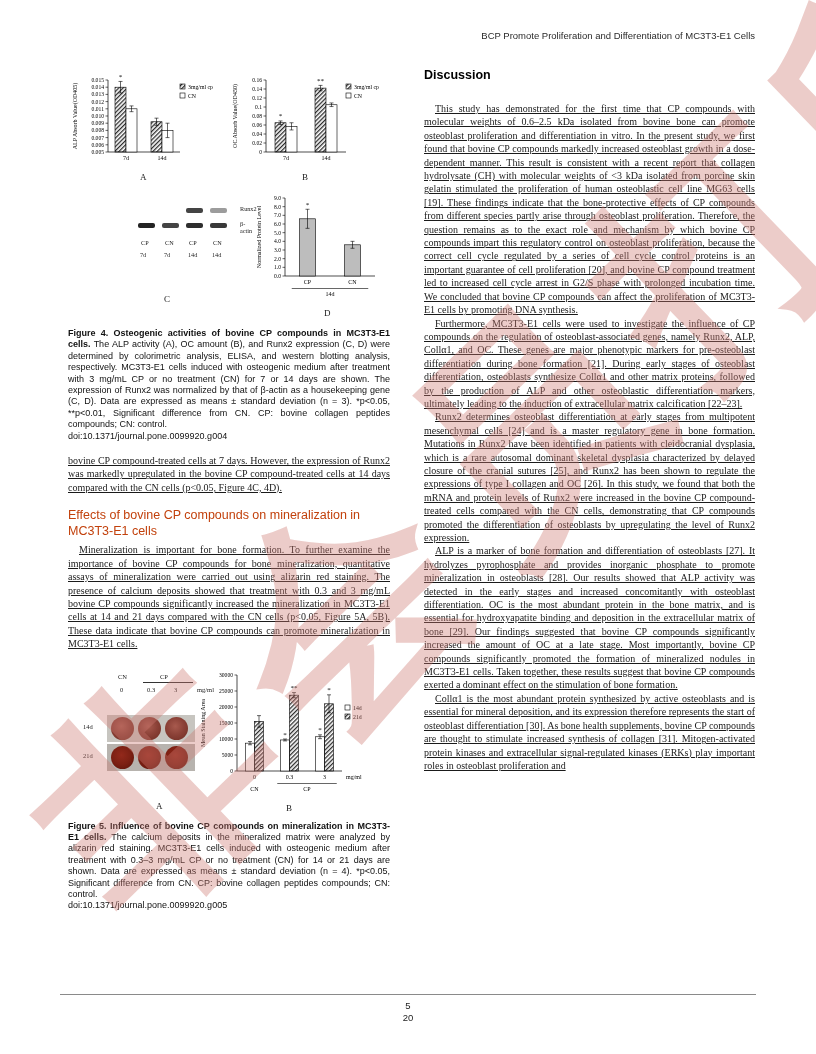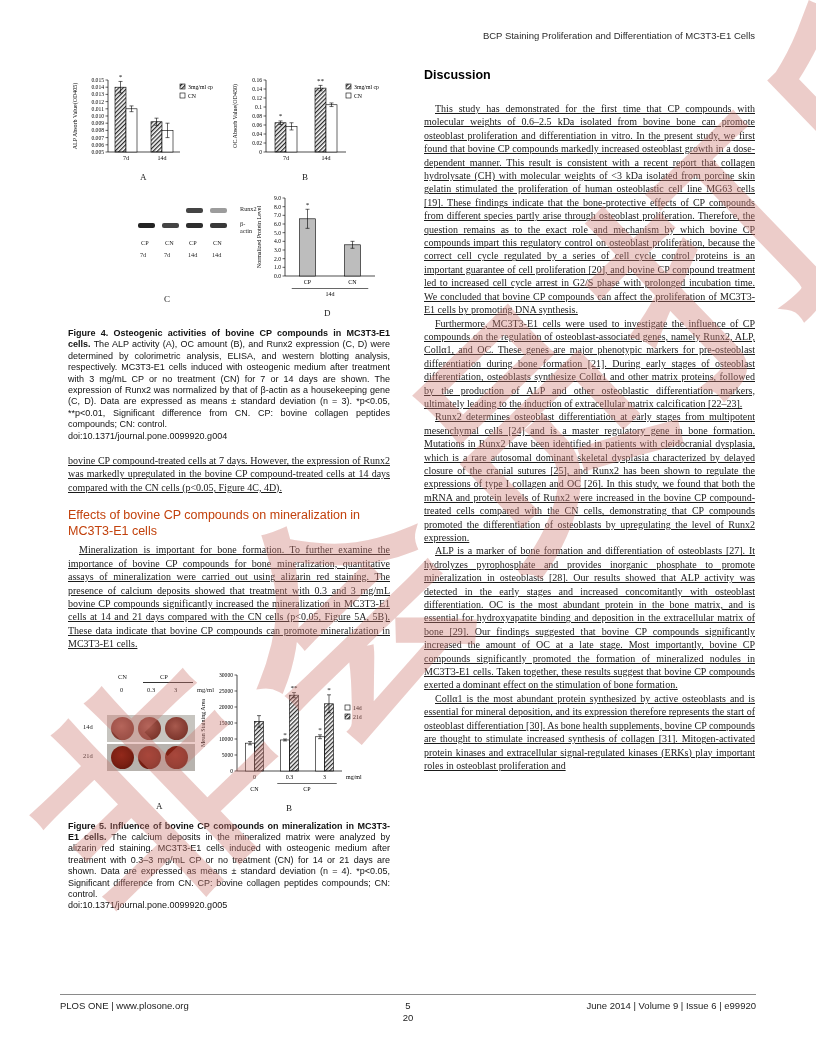--- a/index.html
+++ b/index.html
@@ -46,21 +46,21 @@
         font-family:"Liberation Sans",sans-serif;font-size:9.5px;color:#222;line-height:11.5px;}
 </style>
 </head>
 <body>
 
 <div class="page">
 
   <div class="watermark wm1">非会员打印</div>
   <div class="watermark wm2">非会员打印</div>
 
-  <div class="running-head">BCP Staining Proliferation and Differentiation of MC3T3-E1 Cells</div>
+  <div class="running-head">BCP Promote Proliferation and Differentiation of MC3T3-E1 Cells</div>
 
   <div class="col col-left">
 
     <div class="figblock fig4">
       <svg class="chart" id="c4a" style="left:0;top:0;" width="160" height="100" viewBox="0 0 160 100">
           <defs>
             <pattern id="h_c4a" width="3" height="3" patternUnits="userSpaceOnUse" patternTransform="rotate(45)">
               <rect width="1.3" height="3" fill="#2e2e2e"></rect>
             </pattern>
           </defs>
@@ -336,22 +336,18 @@
   <div class="col col-right">
     <h2 class="disc-head">Discussion</h2>
     <p class="body">This study has demonstrated for the first time that CP compounds with molecular weights of 0.6–2.5 kDa isolated from bovine bone can promote osteoblast proliferation and differentiation in vitro. In the present study, we first found that bovine CP compounds markedly increased osteoblast growth in a dose-dependent manner. This result is consistent with a recent report that collagen hydrolysate (CH) with molecular weights of &lt;3 kDa isolated from porcine skin gelatin stimulated the proliferation of human osteoblastic cell line MG63 cells [19]. These findings indicate that the bone-protective effects of CP compounds from different species partly arise through osteoblast proliferation. Therefore, the question remains as to the exact role and mechanism by which bovine CP compounds impart this regulatory control on osteoblast proliferation, because the correct cell cycle regulated by a series of cell cycle control proteins is an important guarantee of cell proliferation [20], and bovine CP compound treatment led to increased cell cycle arrest in G2/S phase with prolonged incubation time. We concluded that bovine CP compounds can affect the proliferation of MC3T3-E1 cells by promoting DNA synthesis.</p>
     <p class="body">Furthermore, MC3T3-E1 cells were used to investigate the influence of CP compounds on the regulation of osteoblast-associated genes, namely Runx2, ALP, Collα1, and OC. These genes are major phenotypic markers for pre-osteoblast differentiation during bone formation [21]. During early stages of osteoblast differentiation, osteoblasts synthesize Collα1 and other matrix proteins, followed by the production of ALP and other osteoblastic differentiation markers, ultimately leading to the induction of extracellular matrix calcification [22–23].</p>
     <p class="body">Runx2 determines osteoblast differentiation at early stages from multipotent mesenchymal cells [24] and is a master regulatory gene in bone formation. Mutations in Runx2 have been identified in patients with cleidocranial dysplasia, which is a rare autosomal dominant skeletal dysplasia characterized by delayed closure of the cranial sutures [25], and Runx2 has been shown to regulate the expressions of type I collagen and OC [26]. In this study, we found that both the mRNA and protein levels of Runx2 were increased in the bovine CP compound-treated cells compared with the CN cells, demonstrating that CP compounds promoted the differentiation of osteoblasts by upregulating the level of Runx2 expression.</p>
     <p class="body">ALP is a marker of bone formation and differentiation of osteoblasts [27]. It hydrolyzes pyrophosphate and provides inorganic phosphate to promote mineralization in osteoblasts [28]. Our results showed that ALP activity was detected in the early stages and increased concomitantly with osteoblast differentiation. OC is the most abundant protein in the bone matrix, and is essential for hydroxyapatite binding and deposition in the extracellular matrix of bone [29]. Our findings suggested that bovine CP compounds significantly increased the amount of OC at a late stage. Most importantly, bovine CP compounds significantly promoted the formation of mineralized nodules in MC3T3-E1 cells. Taken together, these results suggest that bovine CP compounds exerted a dominant effect on the stimulation of bone formation.</p>
     <p class="body">Collα1 is the most abundant protein synthesized by active osteoblasts and is essential for mineral deposition, and its expression therefore represents the start of osteoblast differentiation [30]. As bone health supplements, bovine CP compounds are thought to stimulate increased synthesis of collagen [31]. Mitogen-activated protein kinases and extracellular signal-regulated kinases (ERKs) play important roles in osteoblast proliferation and</p>
   </div>
 
   <div class="footer-rule"></div>
-  <div class="footer">
-    <span>PLOS ONE | www.plosone.org</span>
-    <span>June 2014 | Volume 9 | Issue 6 | e99920</span>
-  </div>
   <div class="pageno">
     <div>5</div>
     <div>20</div>
   </div>
 
 </div>
 
 </body></html>

